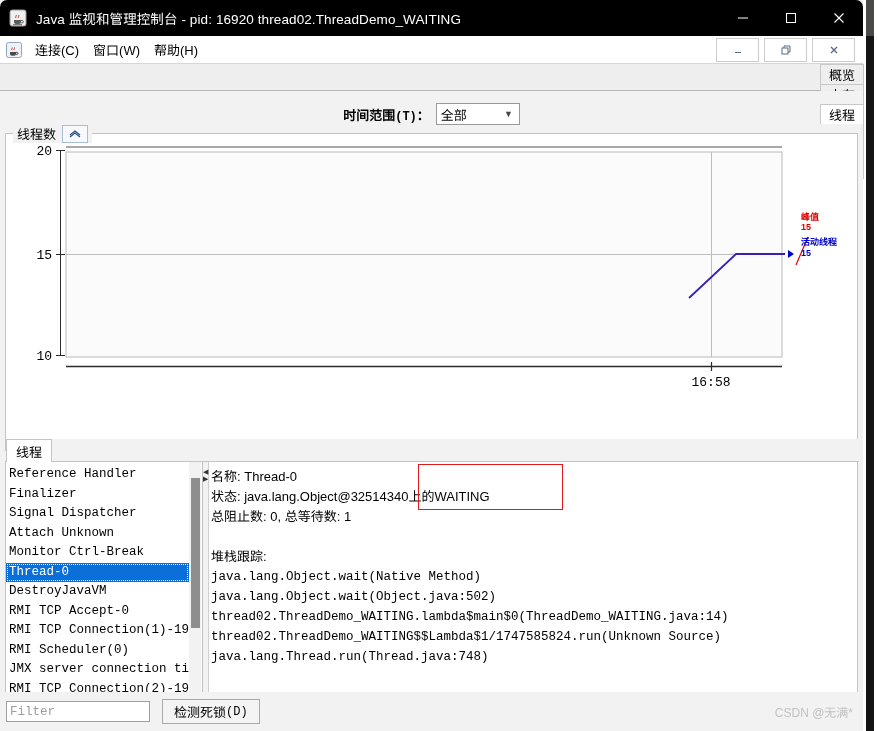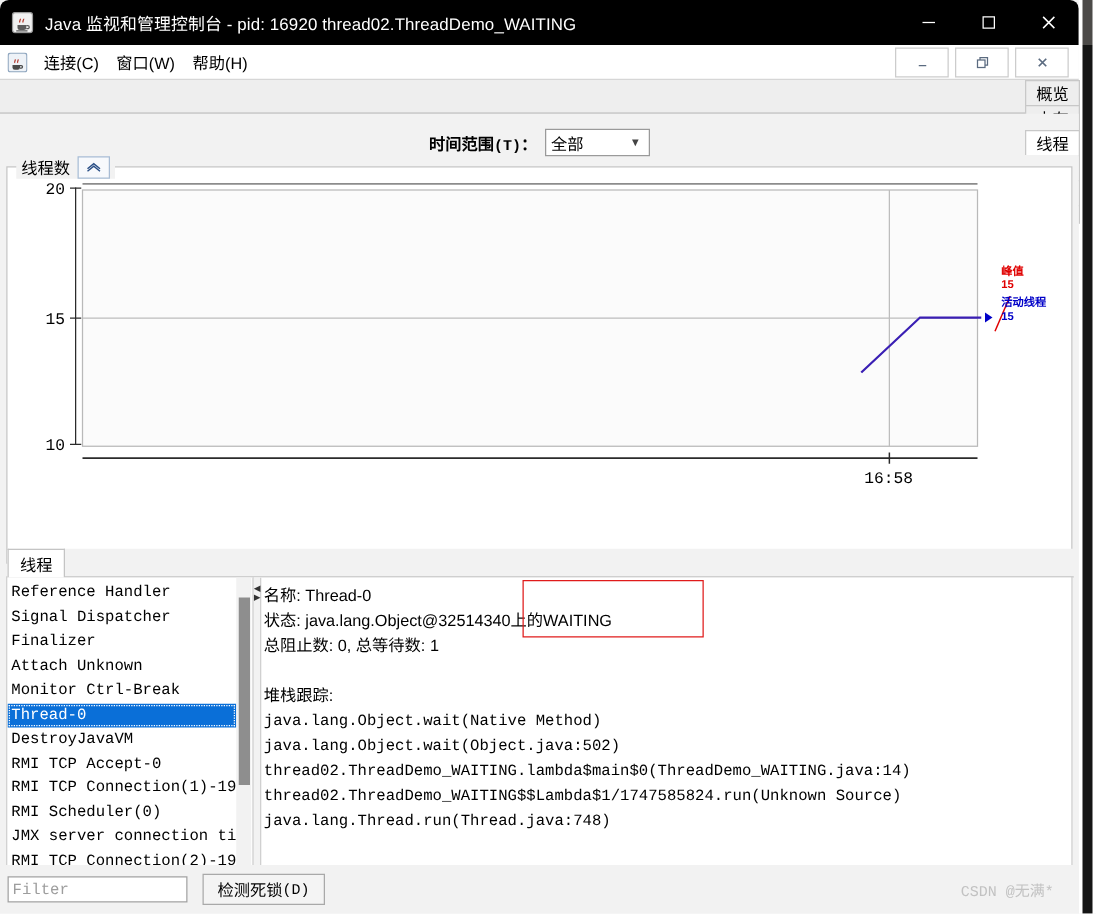--- a/index.html
+++ b/index.html
@@ -411,25 +411,25 @@
     border: 1px solid #a9a9a9;
     background: #f4f4f4;
     font-size: 13px;
     display: flex; align-items: center;
     box-sizing: border-box;
     font-family: "Liberation Sans", sans-serif;
   }
   .deadlock-btn .mn { font-family: "Liberation Mono", monospace; font-size: 12px; }
   .watermark {
     margin-left: auto;
-    margin-right: 20px;
+    margin-right: 10px;
     color: #c2c2c2;
     font-size: 12px;
     white-space: nowrap;
-    font-family: Liberation Mono, monospace;
+    font-family: Liberation Sans, sans-serif;
   }
 </style>
 </head>
 <body>
 
 <div id="app">
 
   <div class="titlebar">
     <span class="title-icon">
       <svg width="18" height="18" viewBox="0 0 18 18">
@@ -589,22 +589,22 @@
       <div class="threads-tabstrip"></div>
       <div class="threads-tab">
         <span>线程</span>
       </div>
 
       <div class="threads-body">
 
         <div class="thread-list-wrap">
           <div class="thread-list">
             <div class="thread-item">Reference Handler</div>
+            <div class="thread-item">Finalizer</div>
             <div class="thread-item">Signal Dispatcher</div>
-            <div class="thread-item">Finalizer</div>
             <div class="thread-item">Attach Unknown</div>
             <div class="thread-item">Monitor Ctrl-Break</div>
             <div class="thread-item selected">Thread-0</div>
             <div class="thread-item">DestroyJavaVM</div>
             <div class="thread-item">RMI TCP Accept-0</div>
             <div class="thread-item">RMI TCP Connection(1)-192.</div>
             <div class="thread-item">RMI Scheduler(0)</div>
             <div class="thread-item">JMX server connection tim</div>
             <div class="thread-item">RMI TCP Connection(2)-192.</div>
             <div class="thread-item">RMI TCP Connection(3)-192.</div>

